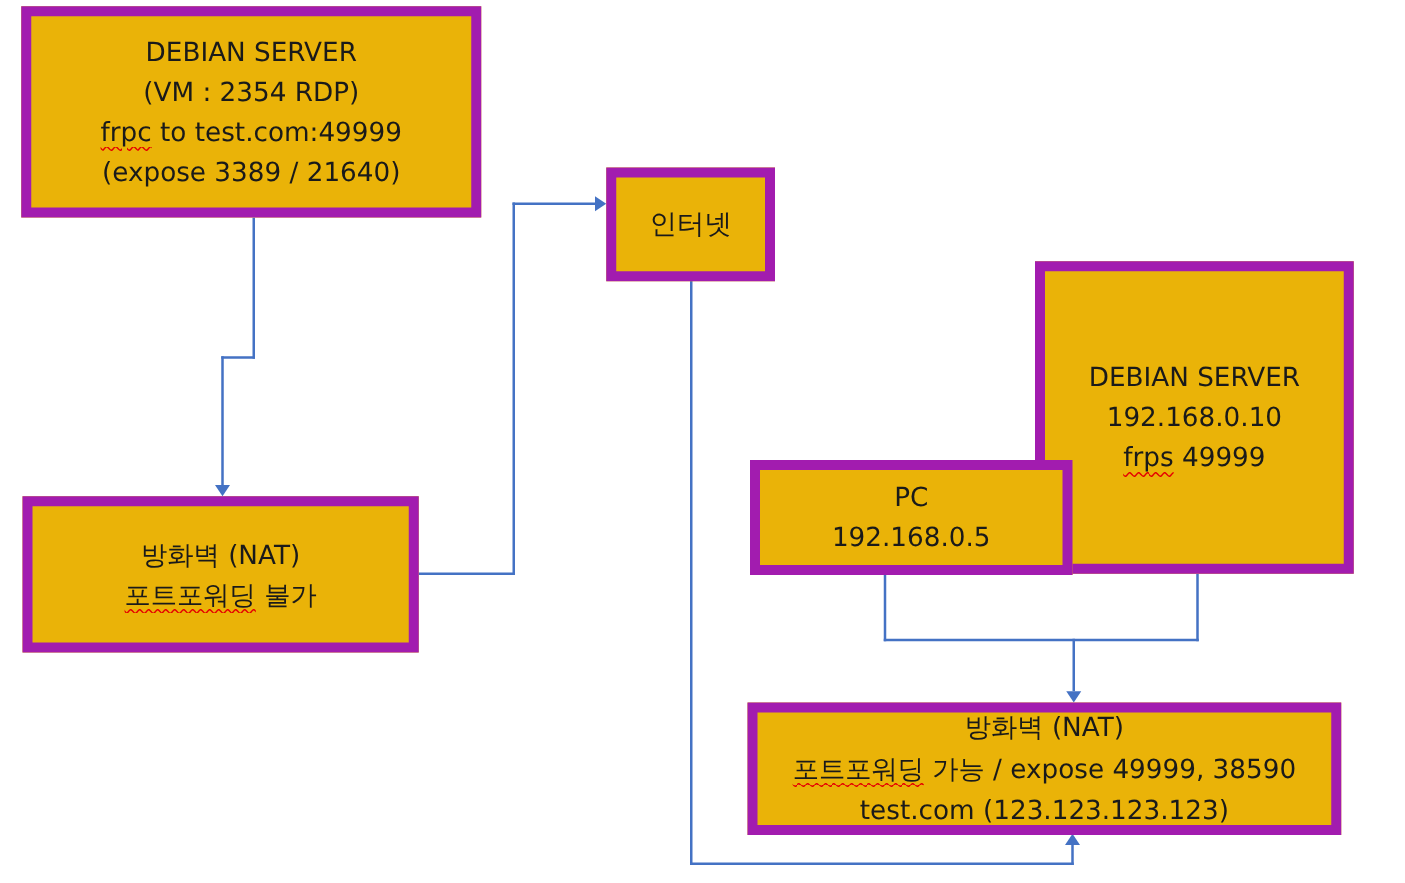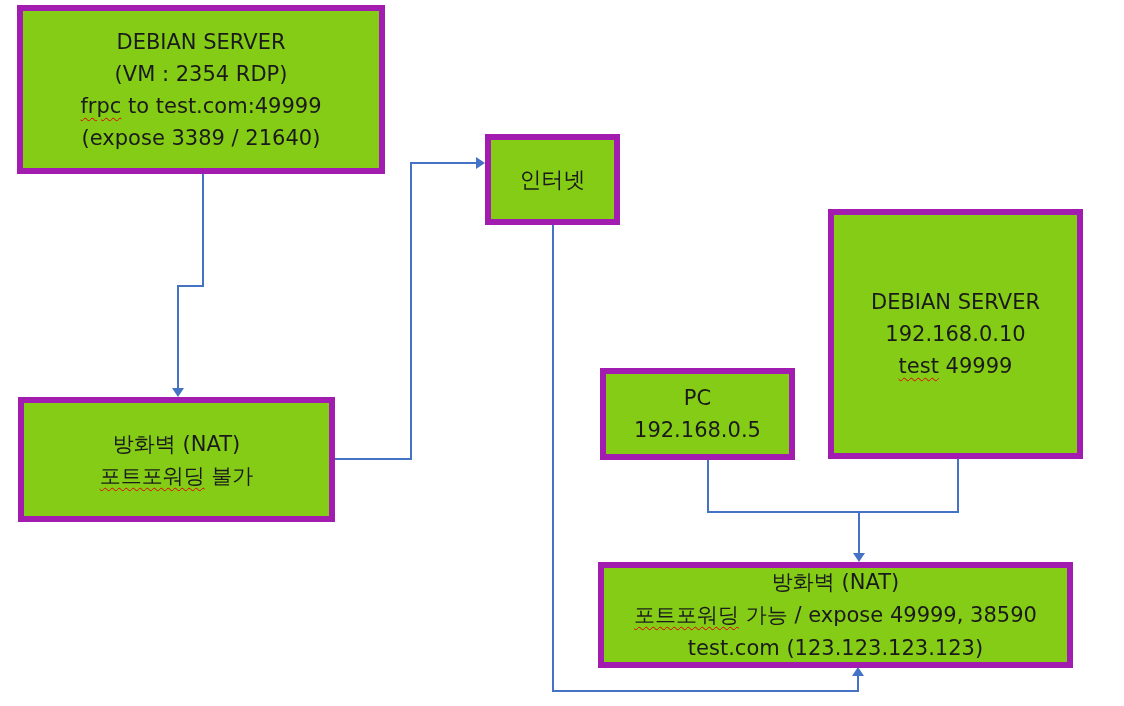--- a/index.html
+++ b/index.html
@@ -11,22 +11,22 @@
     position: relative;
     width: 1124px;
     height: 706px;
     background: #ffffff;
     font-family: "DejaVu Sans", "Liberation Sans", sans-serif;
     color: #1a1a1a;
     overflow: hidden;
   }
   .node {
     position: absolute;
-    background: #84cc16;
-    border: 6px solid #a21caf;
+    background: #eab308;
+    border: 8px solid #a21caf;
     display: flex;
     flex-direction: column;
     align-items: center;
     justify-content: center;
     text-align: center;
     font-size: 21px;
     line-height: 32px;
     box-sizing: border-box;
     z-index: 2;
   }
@@ -67,24 +67,24 @@
     <div class="ln">(expose 3389 / 21640)</div>
   </div>
 
   <div class="node" style="left:485px; top:134px; width:135px; height:91px; font-size:22px;">
     <div class="ln">인터넷</div>
   </div>
 
   <div class="node" style="left:828px; top:209px; width:255px; height:250px;">
     <div class="ln">DEBIAN SERVER</div>
     <div class="ln">192.168.0.10</div>
-    <div class="ln"><span class="misspell">test</span><span> 49999</span></div>
+    <div class="ln"><span class="misspell">frps</span><span> 49999</span></div>
   </div>
 
-  <div class="node" style="left:600px; top:368px; width:195px; height:92px;">
+  <div class="node" style="left:600px; top:368px; width:258px; height:92px;">
     <div class="ln">PC</div>
     <div class="ln">192.168.0.5</div>
   </div>
 
   <div class="node" style="left:18px; top:397px; width:317px; height:125px;">
     <div class="ln">방화벽 (NAT)</div>
     <div class="ln"><span class="misspell">포트포워딩</span><span> 불가</span></div>
   </div>
 
   <div class="node" style="left:598px; top:562px; width:475px; height:106px; line-height:33px;">

